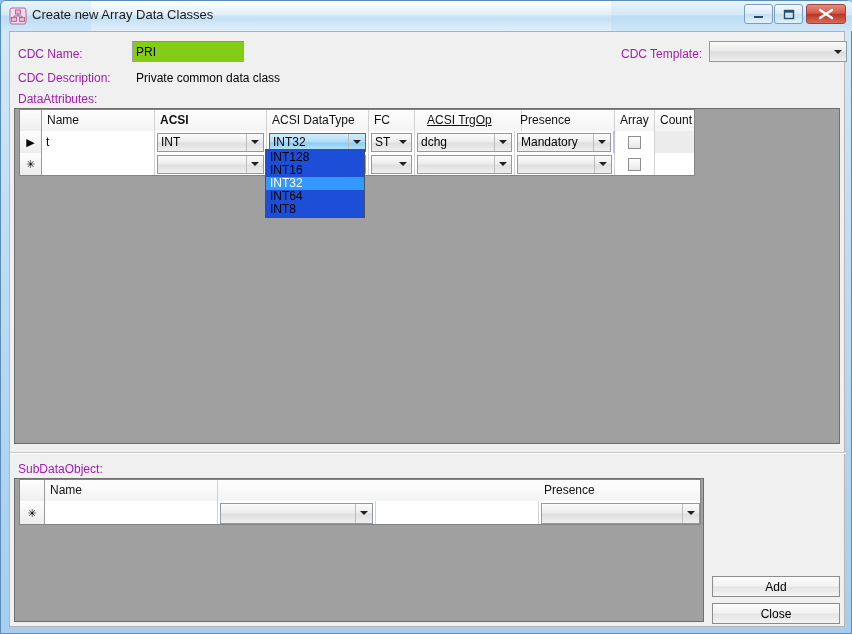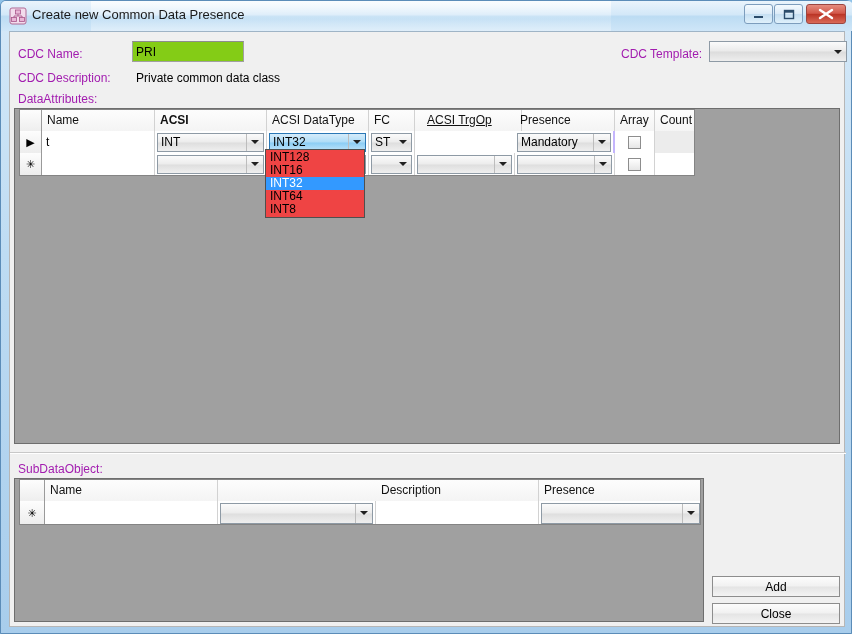--- a/index.html
+++ b/index.html
@@ -263,21 +263,21 @@
     width: 13px; height: 13px;
     box-sizing: border-box;
     border: 1px solid #8d8d8d;
     background: linear-gradient(180deg,#fefefe,#e6e6e6);
   }
 
   
   #dd-popup {
     position: absolute;
     box-sizing: border-box;
-    background: #ef4444;
+    background: #1d4ed8;
     border: 1px solid #4f4f4f;
     z-index: 50;
     padding: 1px 0 1px 0;
   }
   .dd-item {
     height: 13px;
     line-height: 13px;
     font-size: 12px;
     padding-left: 4px;
     color: #000;
@@ -319,21 +319,21 @@
     <span id="app-icon">
       <svg width="18" height="18" viewBox="0 0 18 18">
         <rect x="1" y="1" width="16" height="16" rx="2" fill="#f2dcec" stroke="#b06a95" stroke-width="1"></rect>
         <rect x="6.5" y="3" width="5" height="4" fill="#e8b6d6" stroke="#a8558a" stroke-width="0.8"></rect>
         <rect x="2.5" y="10.5" width="5" height="4" fill="#e8b6d6" stroke="#a8558a" stroke-width="0.8"></rect>
         <rect x="10.5" y="10.5" width="5" height="4" fill="#e8b6d6" stroke="#a8558a" stroke-width="0.8"></rect>
         <path d="M9 7.2 L9 9 M5 9 L13 9 M5 9 L5 10.4 M13 9 L13 10.4" stroke="#a8558a" stroke-width="0.9" fill="none"></path>
       </svg>
     </span>
 
-    <span id="title-text">Create new Common Data Presence</span>
+    <span id="title-text">Create new Array Data Classes</span>
 
     <div class="winbtn" id="btn-min">
       <svg width="27" height="18" viewBox="0 0 27 18">
         <rect x="9" y="11" width="9" height="2" fill="#2c4c6b"></rect>
       </svg>
     </div>
     <div class="winbtn" id="btn-max">
       <svg width="27" height="18" viewBox="0 0 27 18">
         <rect x="9.5" y="5.5" width="9" height="8" fill="none" stroke="#2c4c6b" stroke-width="1.4"></rect>
         <rect x="9.5" y="5.5" width="9" height="2.2" fill="#2c4c6b"></rect>
@@ -407,20 +407,28 @@
 
           <div class="dcell" style="left:349px; width:46px; border-right:1px solid #d2d2d2;">
             <div class="ccombo split">
               <span class="txt">ST</span>
               <span class="arrowbox">
                   <i class="arrow-dn"></i>
                 </span>
             </div>
           </div>
 
+          <div class="dcell" style="left:395px; width:100px; border-right:1px solid #d2d2d2;">
+            <div class="ccombo">
+              <span class="txt">dchg</span>
+              <span class="arrowbox">
+                  <i class="arrow-dn"></i>
+                </span>
+            </div>
+          </div>
 
           <div class="dcell" style="left:495px; width:100px; border-right:2px solid #c4b5fd;">
             <div class="ccombo">
               <span class="txt">Mandatory</span>
               <span class="arrowbox">
                   <i class="arrow-dn"></i>
                 </span>
             </div>
           </div>
 
@@ -509,21 +517,20 @@
 
     <span class="lbl" style="left:8px; top:430px;">SubDataObject:</span>
 
     <div class="sunkpanel" style="left:4px; top:446px; width:690px; height:144px;">
 
       <div class="grid" style="left:4px; top:0px; width:682px; height:46px;">
 
         <div class="grid-head">
           <div class="hcell rowhdr" style="left:0px; width:25px;"></div>
           <div class="hcell" style="left:25px; width:173px;">Name</div>
-          <div class="hcell" style="left:356px; width:163px;">Description</div>
           <div class="hcell" style="left:519px; width:163px; border-right:none;">Presence</div>
         </div>
 
         <div class="grow" style="top:21px; border-bottom:none; height:24px;">
           <div class="rowsel" style="width:25px;">✳</div>
 
           <div class="dcell txtcell" style="left:25px; width:173px; height:24px;">
             <span></span>
           </div>
 

